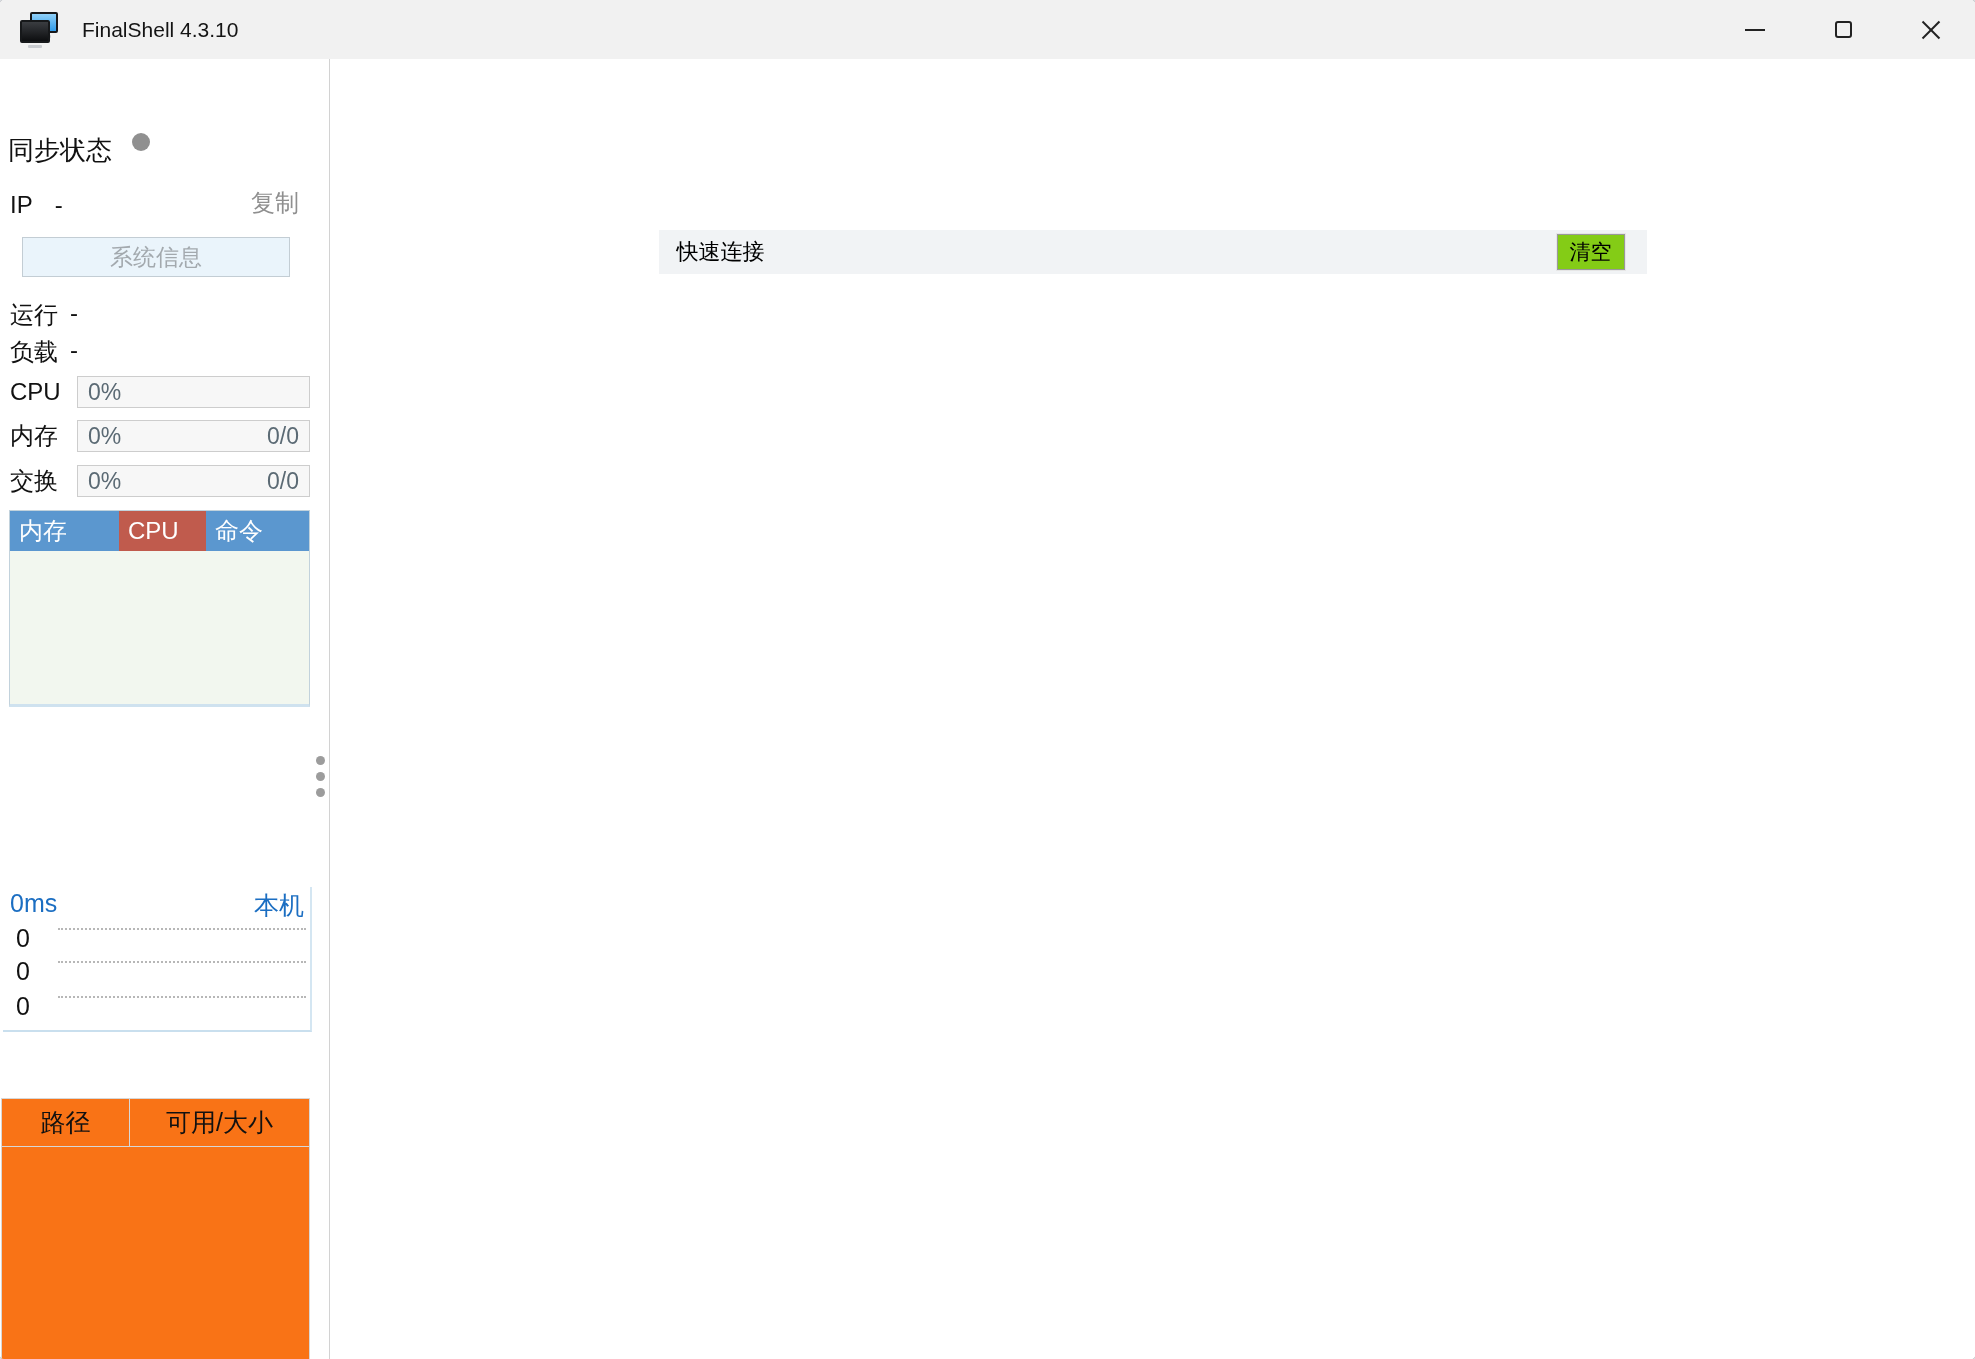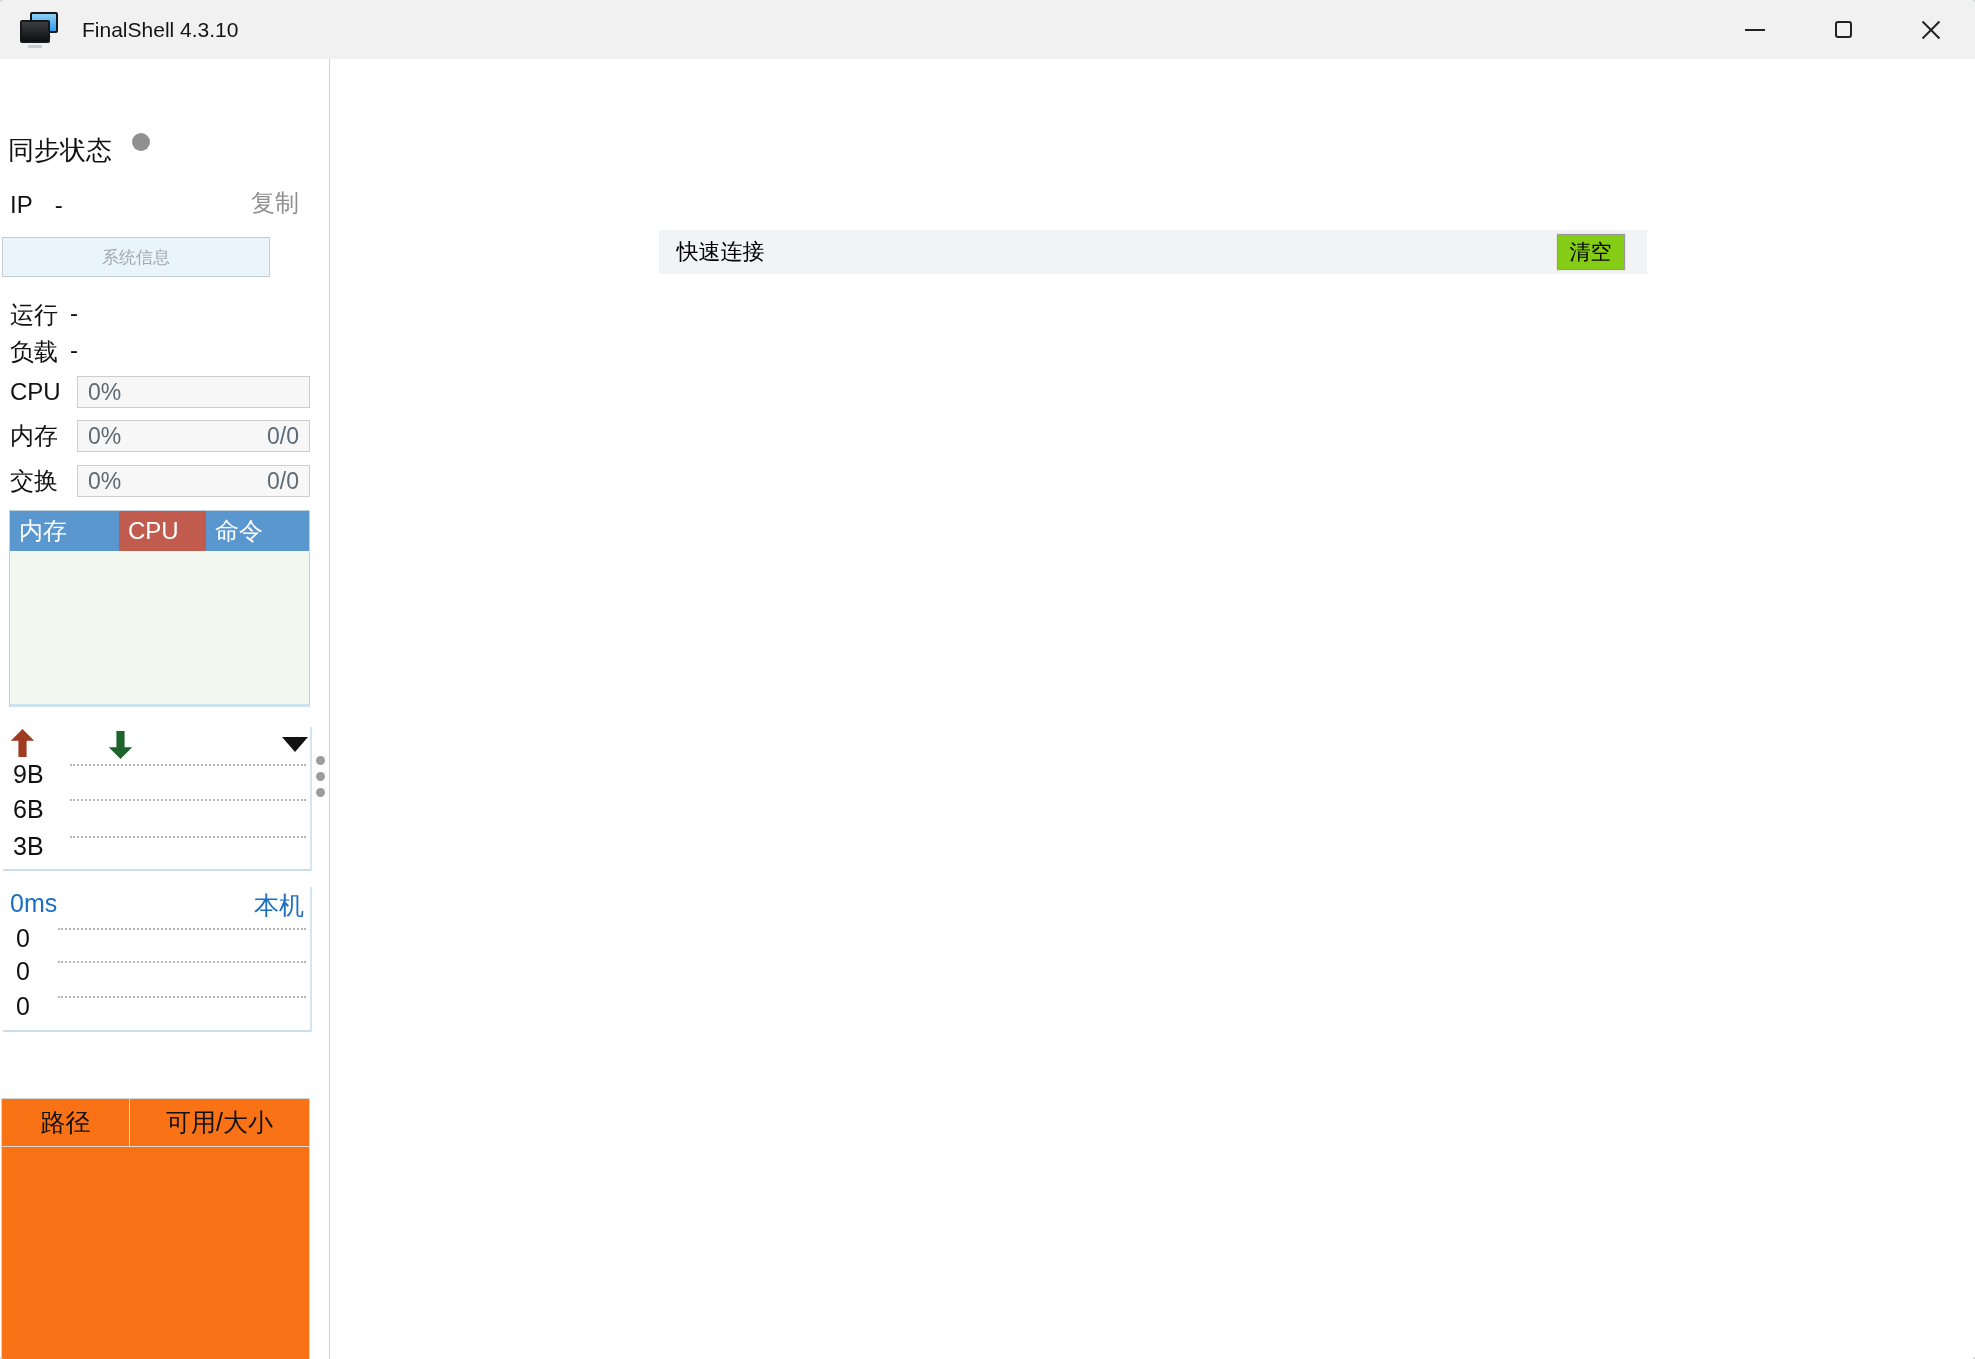--- a/index.html
+++ b/index.html
@@ -32,22 +32,22 @@
   .sidebar { position:relative; width:330px; flex:0 0 330px; background:#fff; border-right:1px solid #d2d2d2; }
   .main { flex:1; display:flex; flex-direction:column; min-width:0; }
 
   
   .sb-abs { position:absolute; }
   .sync-row { left:8px; top:74px; display:flex; align-items:flex-start; font-size:26px; color:#111; }
   .sync-dot { width:18px; height:18px; border-radius:50%; background:#909090; margin-left:20px; }
   .ip-row { left:10px; right:30px; top:128px; display:flex; align-items:flex-end; font-size:24px; color:#111; }
   .ip-val { margin-left:22px; }
   .copy-link { margin-left:auto; color:#8f8f8f; }
-  .sysinfo-btn { left:2px; top:178px; width:268px; height:40px; background:#eaf4fb; border:1px solid #c3cdd4;
-    color:#a3a9ae; font-size:17px; display:flex; align-items:center; justify-content:center; }
+  .sysinfo-btn { left:22px; top:178px; width:268px; height:40px; background:#eaf4fb; border:1px solid #c3cdd4;
+    color:#a3a9ae; font-size:23px; display:flex; align-items:center; justify-content:center; }
   .stat-row { left:10px; display:flex; font-size:24px; color:#111; }
   .stat-row .v { margin-left:12px; }
   .stat-run { top:240px; } .stat-load { top:277px; }
   .meter-label { left:10px; width:64px; font-size:24px; color:#111; line-height:32px; }
   .meter-bar { left:77px; width:233px; height:32px; background:#f7f7f7; border:1px solid #cdcdcd;
     display:flex; align-items:center; font-size:23px; color:#5b6a74; padding:0 10px; }
   .meter-bar .ratio { margin-left:auto; }
   .m1 { top:317px; } .m2 { top:361px; } .m3 { top:406px; }
 
   .proc-table { left:9px; top:451px; width:301px; height:197px; border:1px solid #c2d2dc; border-bottom:3px solid #cfe2ef; background:#f2f7ef; }
@@ -173,43 +173,20 @@
       </div>
 
       <div class="sb-abs proc-table">
         <div class="proc-head">
           <div class="cell col-blue pc1">内存</div>
           <div class="cell col-red pc2">CPU</div>
           <div class="cell col-blue pc3">命令</div>
         </div>
       </div>
 
-      <div class="sb-abs net-graph">
-        <div class="arrow-row">
-          <svg class="arrow-up" width="25" height="28" viewBox="0 0 20 24">
-              <path d="M10 0 L20 10 H13.5 V24 H6.5 V10 H0 Z" fill="#9e3b20"></path>
-            </svg>
-          <svg class="arrow-down" width="25" height="28" viewBox="0 0 20 24">
-              <path d="M10 24 L0 14 H6.5 V0 H13.5 V14 H20 Z" fill="#1c642c"></path>
-            </svg>
-          <span class="dd-tri"></span>
-        </div>
-        <div class="tick-row nt0">
-          <span class="tlabel">9B</span>
-          <span class="tline"></span>
-        </div>
-        <div class="tick-row nt1">
-          <span class="tlabel">6B</span>
-          <span class="tline"></span>
-        </div>
-        <div class="tick-row nt2">
-          <span class="tlabel">3B</span>
-          <span class="tline"></span>
-        </div>
-      </div>
 
       <div class="sb-abs splitter-dots">
           <i></i>
           <i></i>
           <i></i>
         </div>
 
       <div class="sb-abs ping-graph">
         <div class="ping-head">
           <span>0ms</span>

